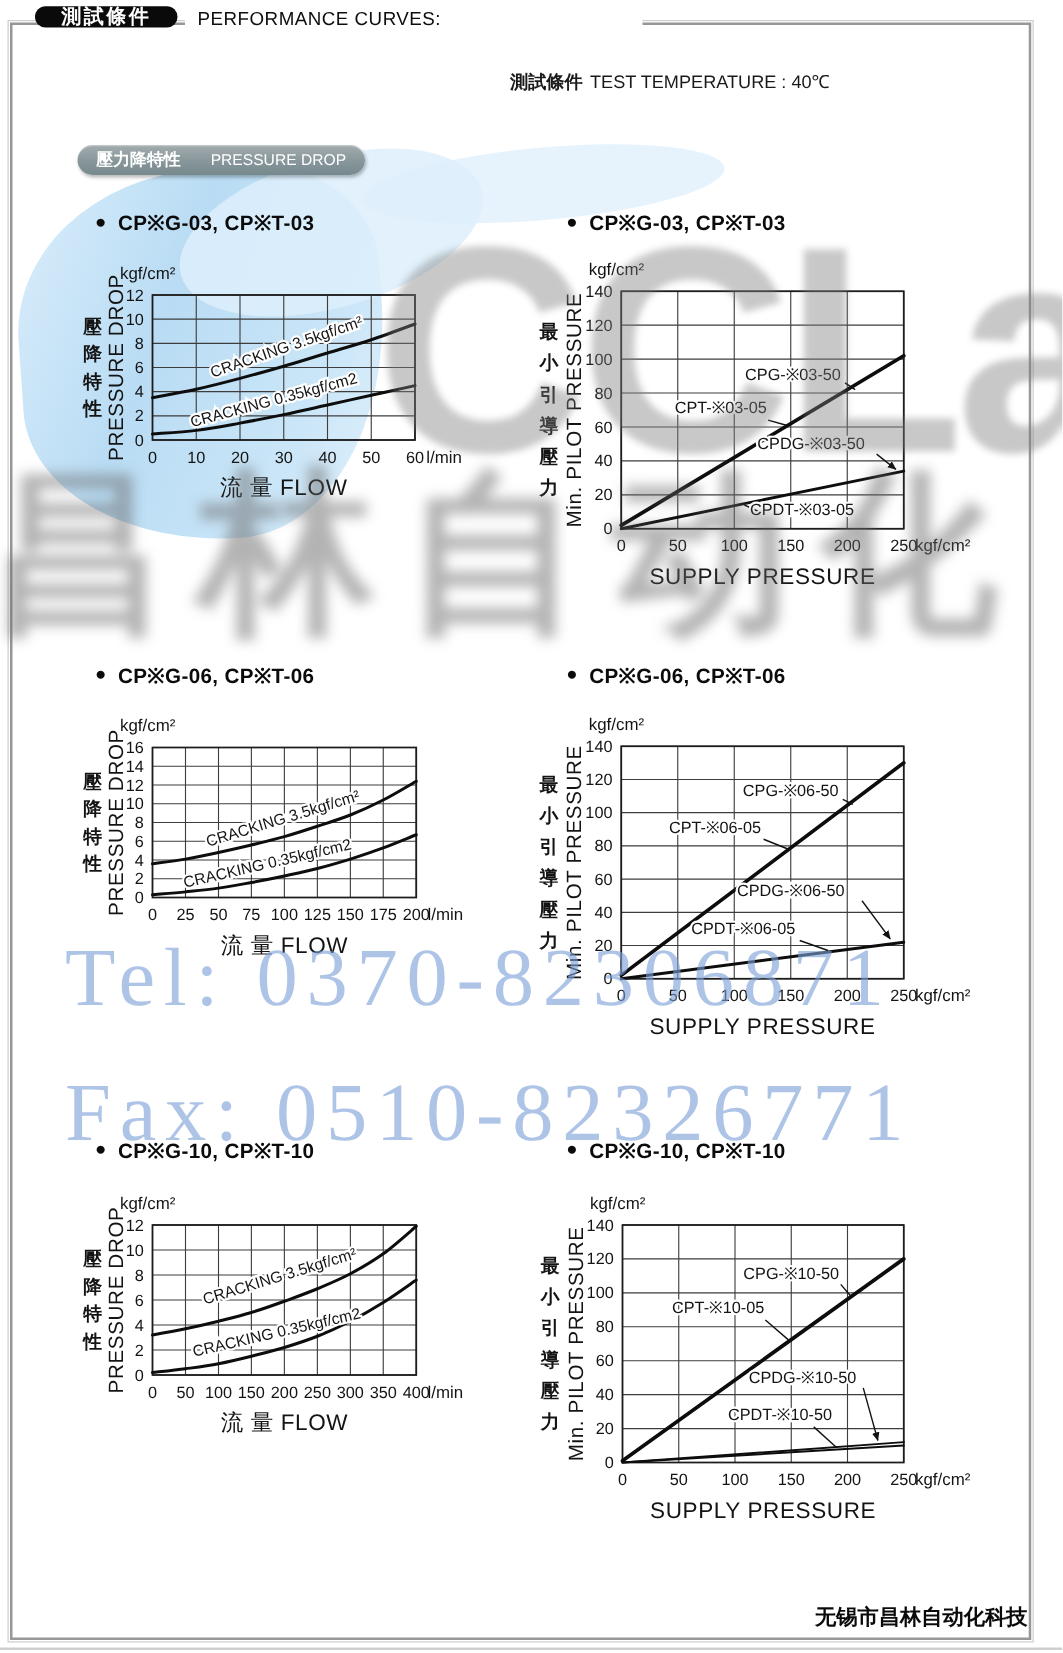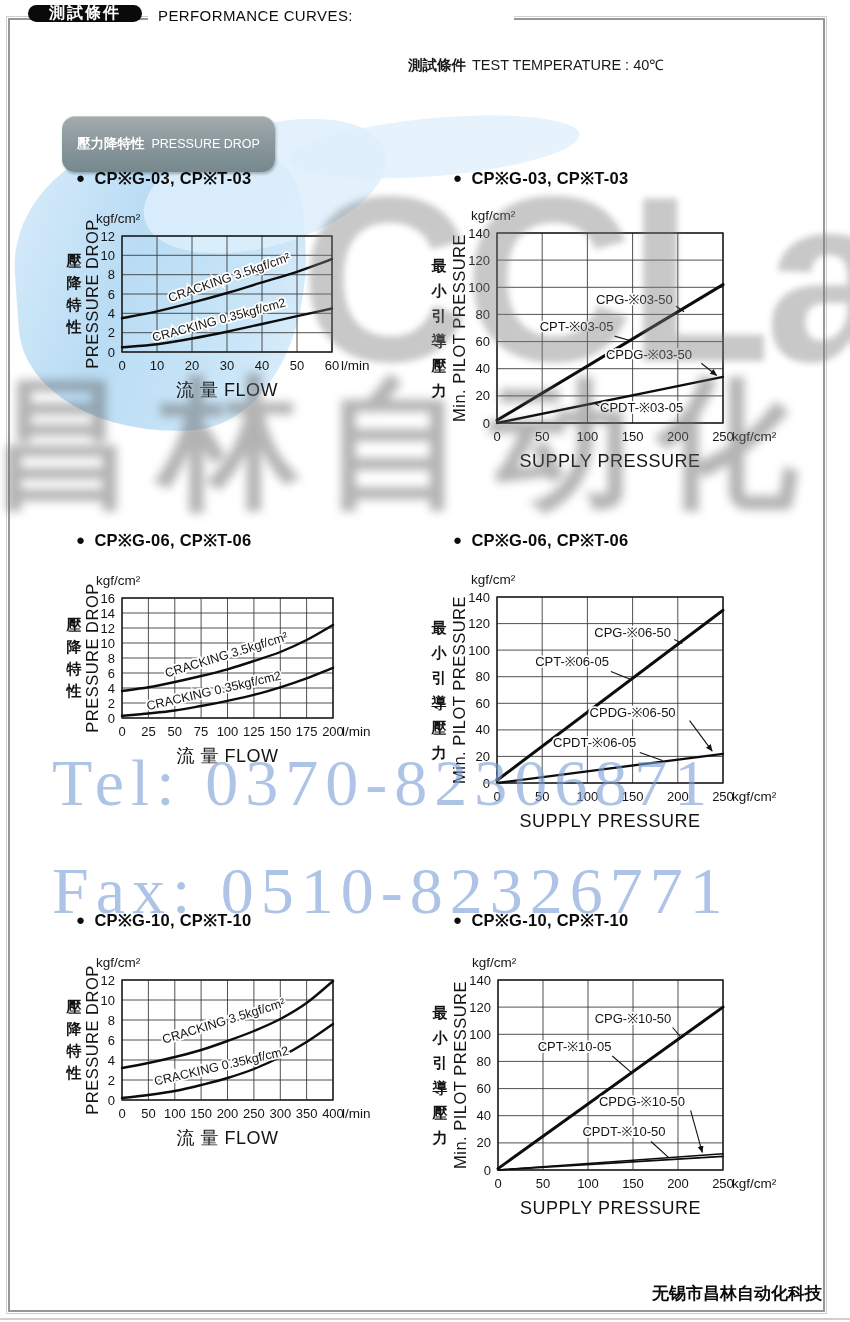--- a/index.html
+++ b/index.html
@@ -10,21 +10,21 @@
   .frame::after{content:"";position:absolute;inset:1px;border:2px solid #979797;}
   .page-edge{position:absolute;left:0;top:1318px;width:850px;height:2px;background:#cfcfcf;z-index:1;}
   .title-gap{position:absolute;left:148px;top:10px;width:366px;height:14px;background:#fff;z-index:2;}
   
   .badge{position:absolute;left:28px;top:5px;width:114px;height:17px;background:#0a0a0a;border-radius:15px;
          display:flex;align-items:center;justify-content:center;color:#fff;font-weight:bold;font-size:16px;
          letter-spacing:2px;z-index:3;}
   .main-title{position:absolute;left:158px;top:7px;font-size:15px;font-weight:normal;letter-spacing:.4px;color:#0d0d0d;z-index:3;white-space:nowrap;}
   .cond{position:absolute;top:54px;font-size:14.5px;color:#1a1a1a;z-index:3;white-space:nowrap;}
   .cond .cn{font-weight:600;margin-right:6px;}
-  .pill{position:absolute;top:116px;height:24px;border-radius:13px;padding:16px 15px;display:flex;align-items:center;gap:7px;
+  .pill{position:absolute;top:116px;height:24px;border-radius:13px;padding:0 15px;display:flex;align-items:center;gap:24px;
         background:linear-gradient(#a3acae 0%,#87969a 55%,#76898d 100%);
         box-shadow:1px 2px 3px rgba(0,0,0,.28), inset 0 1px 0 rgba(255,255,255,.35);
         color:#fff;z-index:3;white-space:nowrap;}
   .pill .cn{font-weight:bold;font-size:13.5px;}
   .pill .en{font-size:12.5px;}
   
   .swoosh1{position:absolute;left:16px;top:136px;width:292px;height:296px;z-index:0;
            background:linear-gradient(115deg,#d7ecfa 5%,#b9dcf4 40%,#cbe6f8 75%,#e6f3fc 100%);
            border-radius:55% 35% 45% 60% / 45% 30% 65% 40%;transform:rotate(-4deg);}
   .swoosh2{position:absolute;left:140px;top:126px;width:250px;height:120px;background:rgba(221,238,251,.85);

